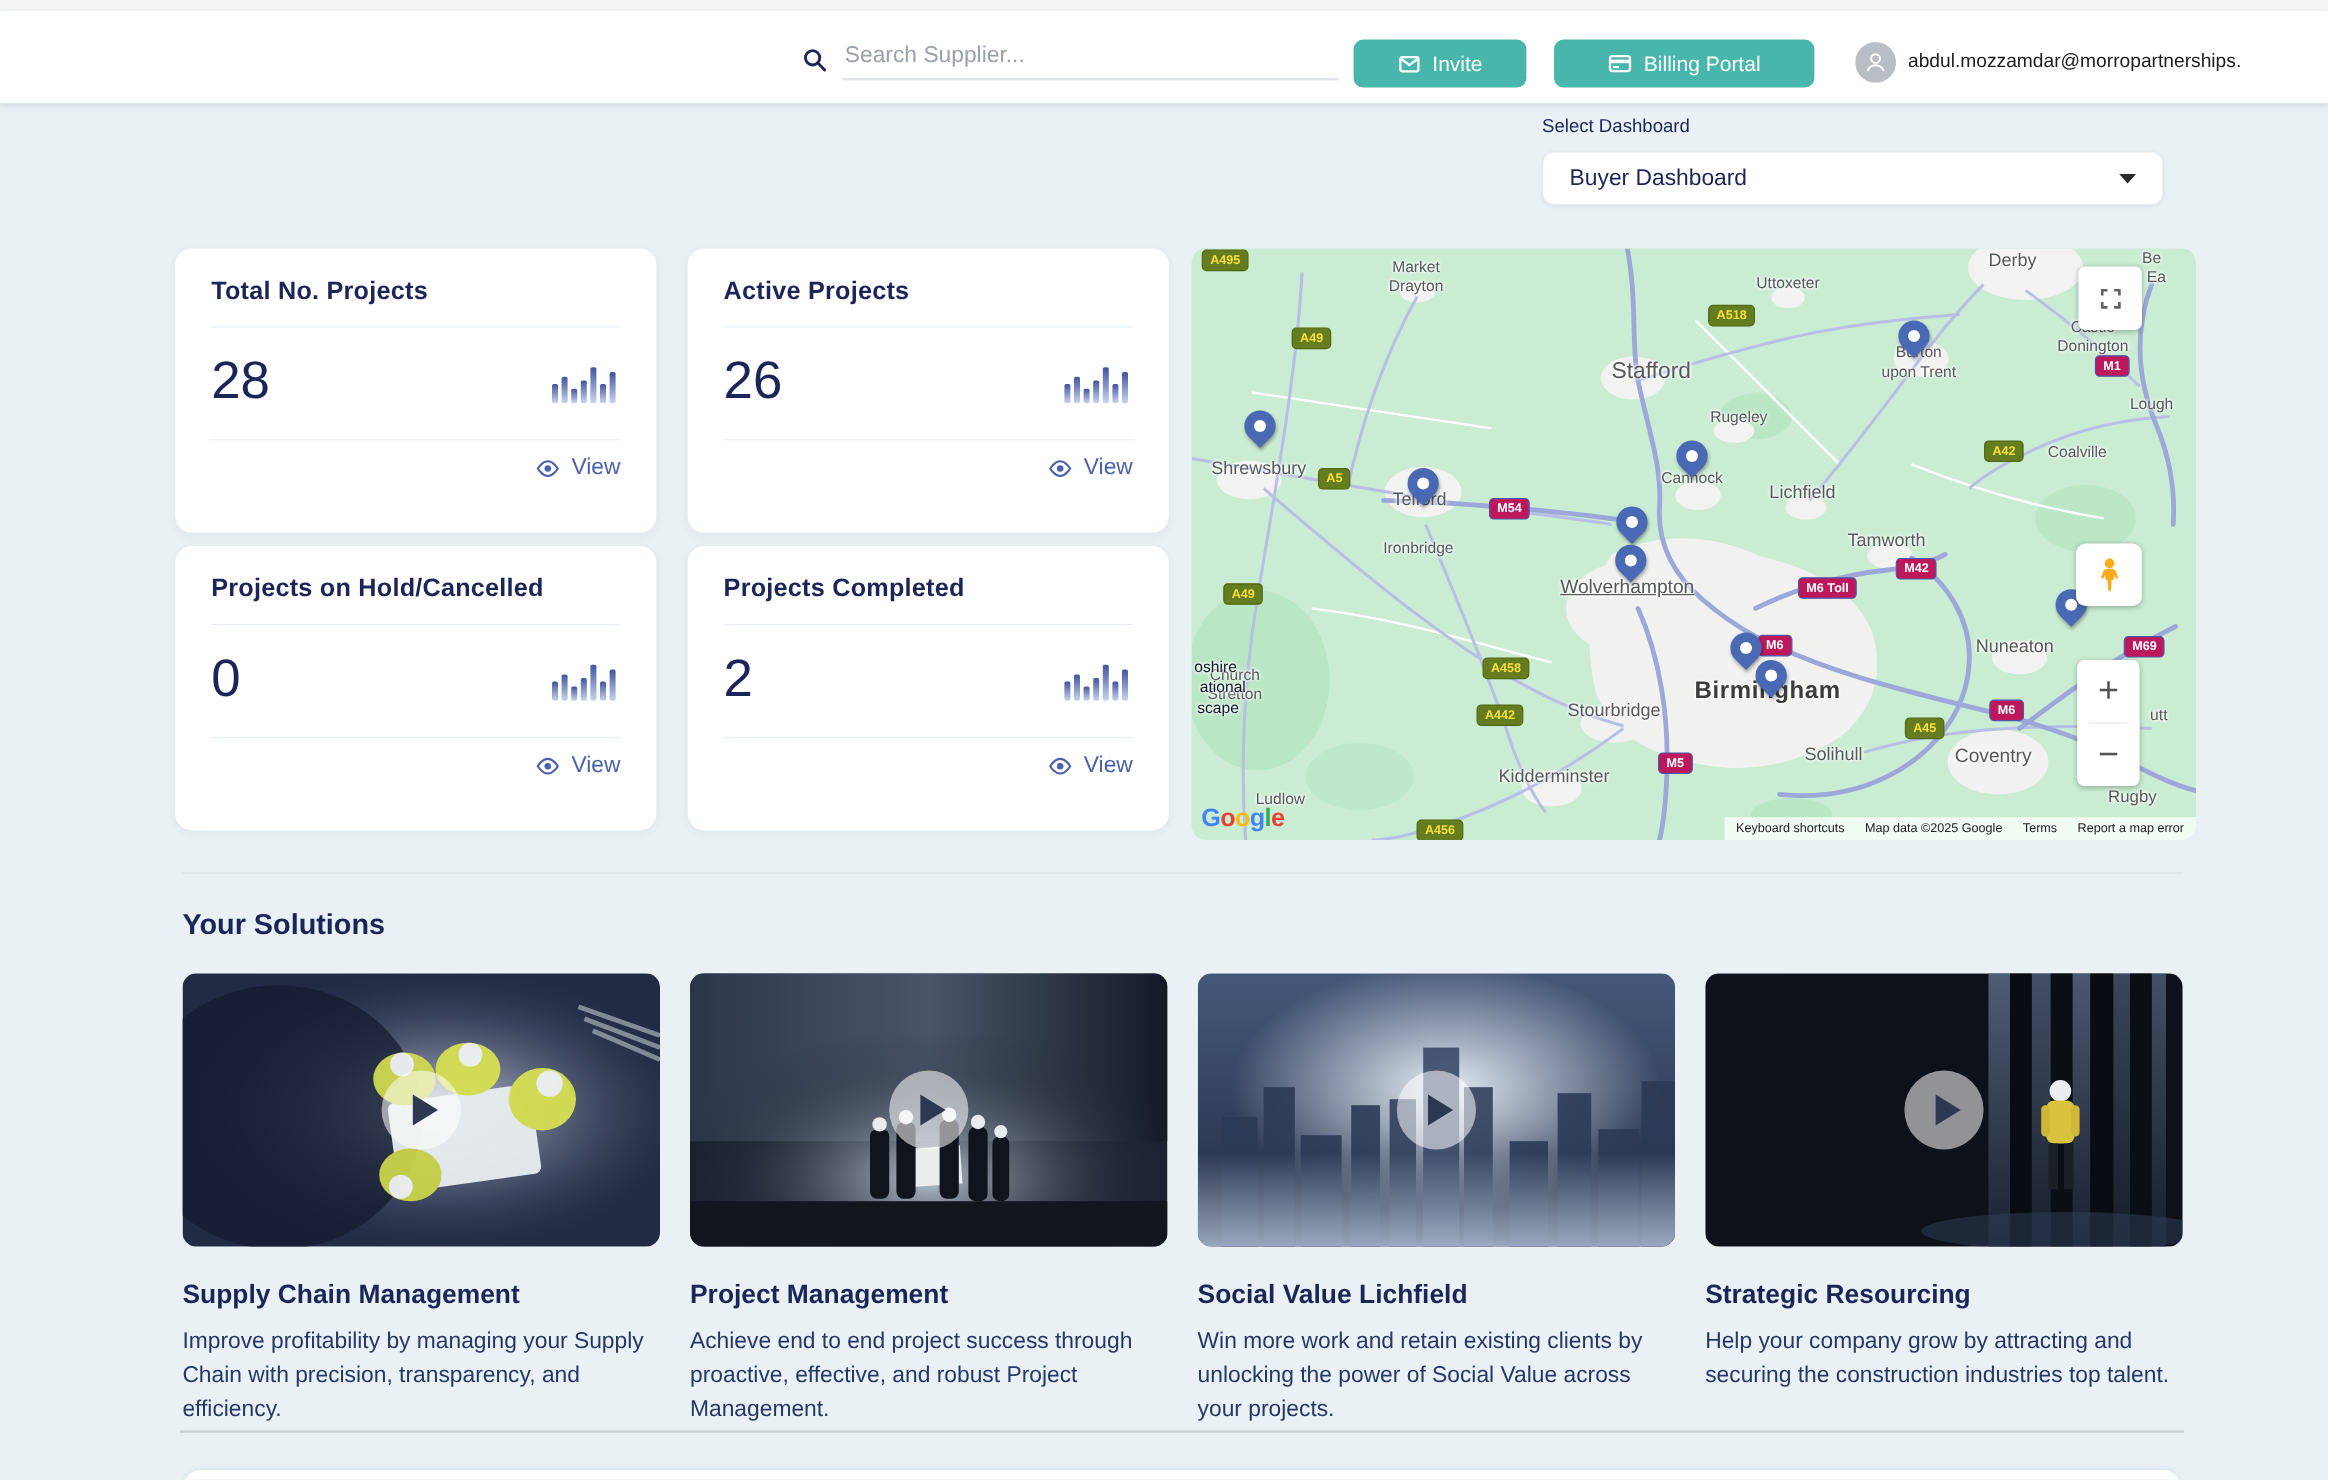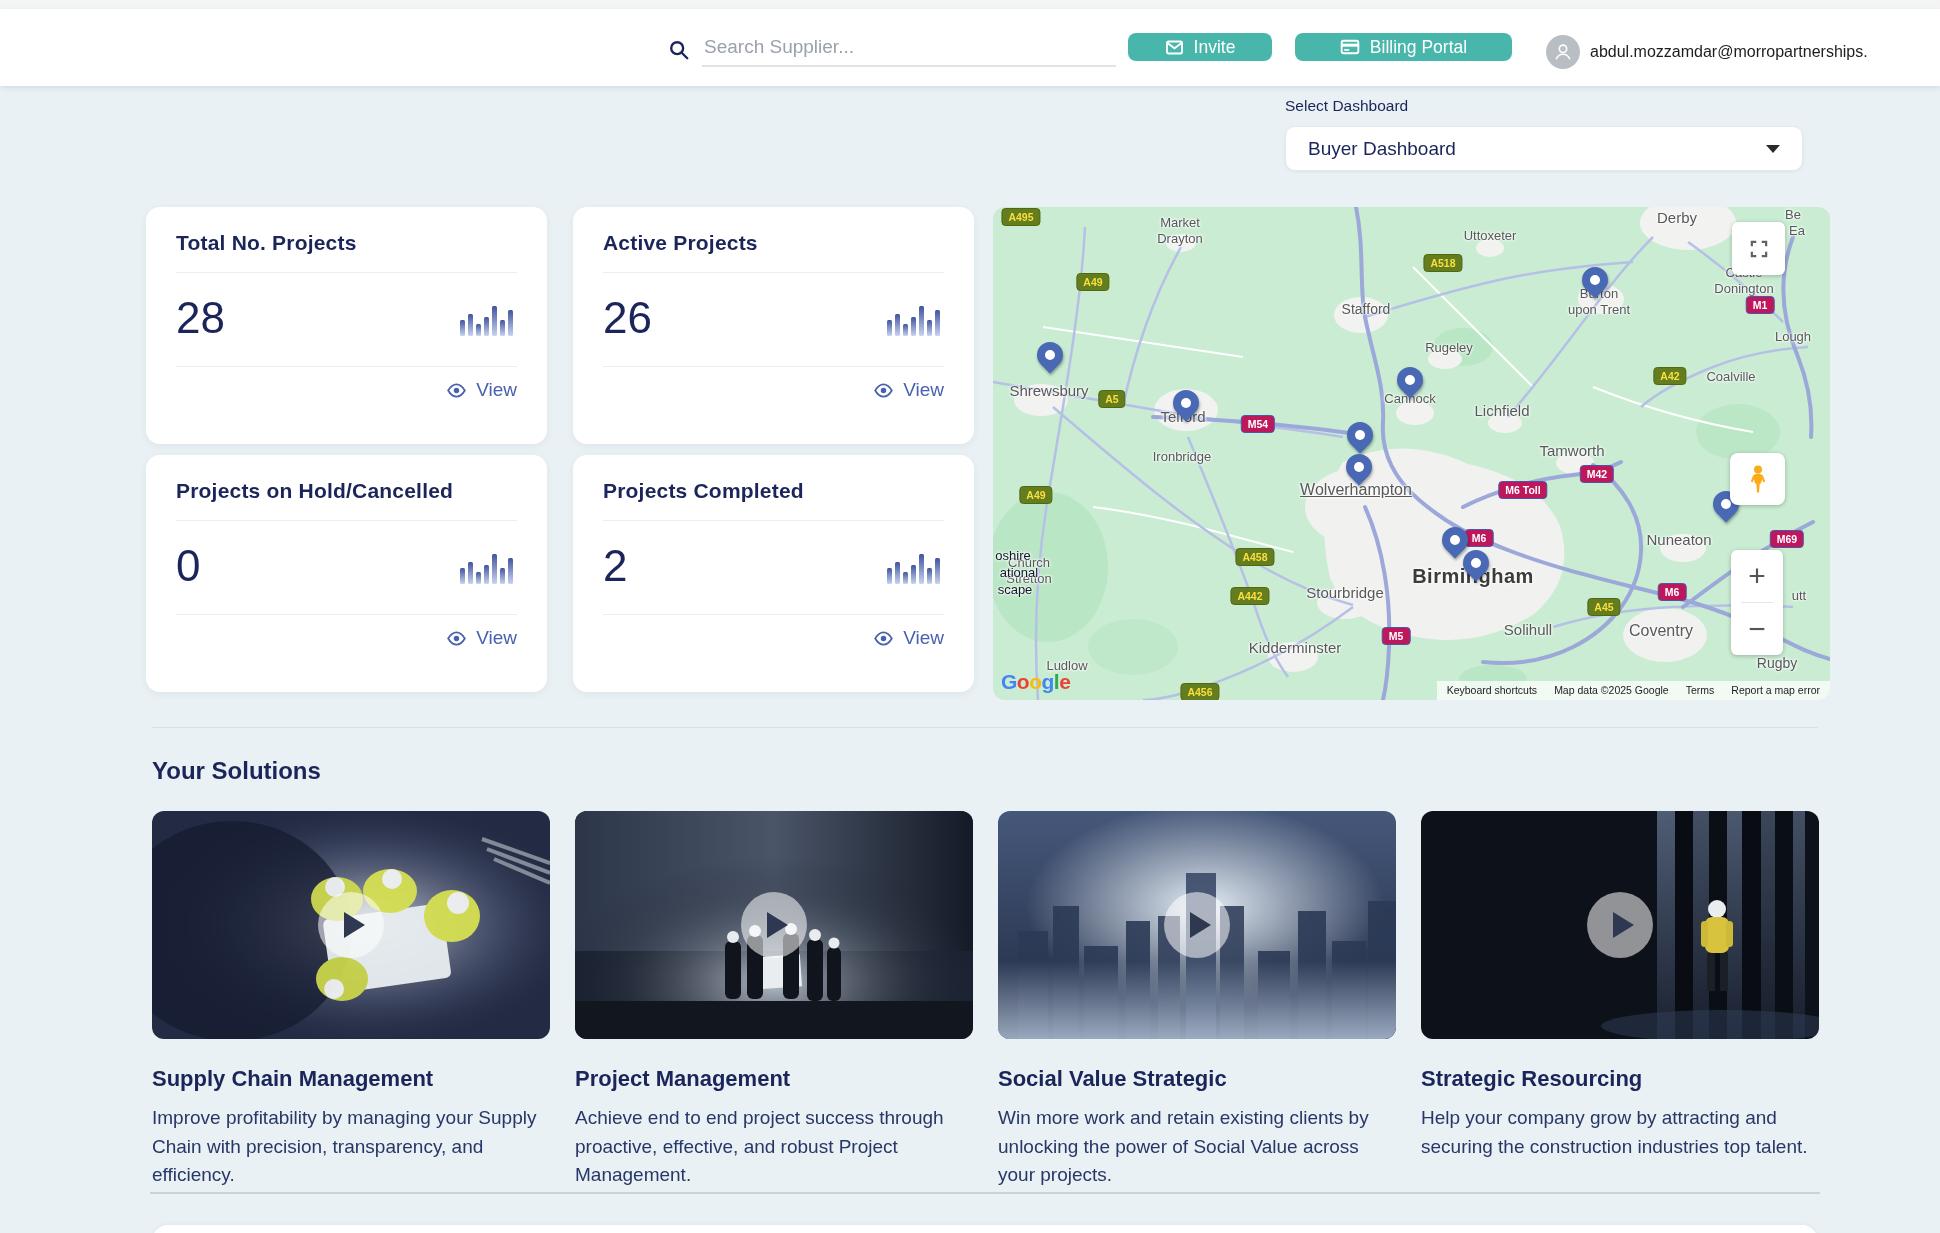--- a/index.html
+++ b/index.html
@@ -8,21 +8,21 @@
   .topstrip{position:absolute;left:0;top:0;width:1940px;height:9px;background:#f3f4f4}
   
   header{position:absolute;left:0;top:9px;width:1940px;height:77px;background:#fff;
          box-shadow:0 2px 5px rgba(30,50,90,.10)}
   .search{position:absolute;left:668px;top:20px;display:flex;align-items:flex-end}
   .search svg{margin-bottom:6px}
   .search input{border:none;outline:none;border-bottom:2px solid #dfe3e8;width:410px;height:34px;
                 margin-left:12px;font-size:19px;color:#333;background:transparent;
                 font-family:"Liberation Sans",sans-serif}
   .search input::placeholder{color:#9aa1ad}
-  .tealbtn{position:absolute;top:24px;height:28px;border:none;border-radius:8px;background:#49b6ab;
+  .tealbtn{position:absolute;top:24px;height:40px;border:none;border-radius:8px;background:#49b6ab;
            color:#fff;font-size:17.5px;font-weight:500;display:flex;align-items:center;gap:10px;
            padding:0 20px;cursor:pointer;font-family:"Liberation Sans",sans-serif}
   #inviteBtn{left:1128px;width:144px;justify-content:center}
   #billingBtn{left:1295px;width:217px;justify-content:center}
   .user{position:absolute;left:1546px;top:26px;display:flex;align-items:center;gap:10px;
         width:390px;overflow:hidden}
   .avatar{width:34px;height:34px;border-radius:50%;background:#b9bec5;flex:0 0 auto;
           display:flex;align-items:center;justify-content:center}
   .email{font-size:16px;color:#1d1d1f;white-space:nowrap}
   
@@ -308,21 +308,21 @@
       <path d="M372,300 C390,340 398,390 396,440 C395,465 393,480 390,493"></path>
       <path d="M600,258 C630,278 650,310 648,345 C646,385 620,420 580,440 C550,455 520,458 490,455"></path>
       <path d="M470,300 C500,285 540,272 580,268 C600,266 615,262 628,255"></path>
       <path d="M800,30 C785,70 788,110 805,150 C815,175 820,200 818,230"></path>
     </g>
   </svg>
 
   <div>
       <span class="town" style="left: 187px; top: 24px;">Market
 Drayton</span>
-      <span class="town" style="left: 373px; top: 103px; font-size: 14px;">Stafford</span>
+      <span class="town" style="left: 383px; top: 103px; font-size: 19px;">Stafford</span>
       <span class="town" style="left: 497px; top: 29px;">Uttoxeter</span>
       <span class="town" style="left: 684px; top: 11px; font-size: 15px;">Derby</span>
       <span class="town" style="left: 800px; top: 8px;">Be</span>
       <span class="town" style="left: 804px; top: 24px;">Ea</span>
       <span class="town" style="left: 606px; top: 95px;">Burton
 upon Trent</span>
       <span class="town" style="left: 751px; top: 74px;">Castle
 Donington</span>
       <span class="town" style="left: 800px; top: 130px;">Lough</span>
       <span class="town" style="left: 738px; top: 170px;">Coalville</span>
@@ -524,21 +524,21 @@
         <linearGradient id="sv3" x1="0" y1="0" x2="0" y2="1">
           <stop offset="0%" stop-color="#b5c3d6" stop-opacity="0"></stop>
             <stop offset="100%" stop-color="#aebdd2" stop-opacity=".85"></stop>
         </linearGradient>
         <rect y="150" width="398" height="78" fill="url(#sv3)"></rect>
       </svg>
       <div class="play">
           <i></i>
         </div>
     </div>
-    <div class="soltitle">Social Value Strategic</div>
+    <div class="soltitle">Social Value Lichfield</div>
     <div class="soldesc">Win more work and retain existing clients by unlocking the power of Social Value across your projects.</div>
   </div>
 
   <div>
     <div class="solthumb">
       <svg width="398" height="228" viewBox="0 0 398 228" preserveAspectRatio="none">
         <rect width="398" height="228" fill="#0d1119"></rect>
         <linearGradient id="sr1" x1="0" y1="0" x2="0" y2="1">
           <stop offset="0%" stop-color="#5a6a84"></stop>
             <stop offset="100%" stop-color="#1c2434"></stop>

